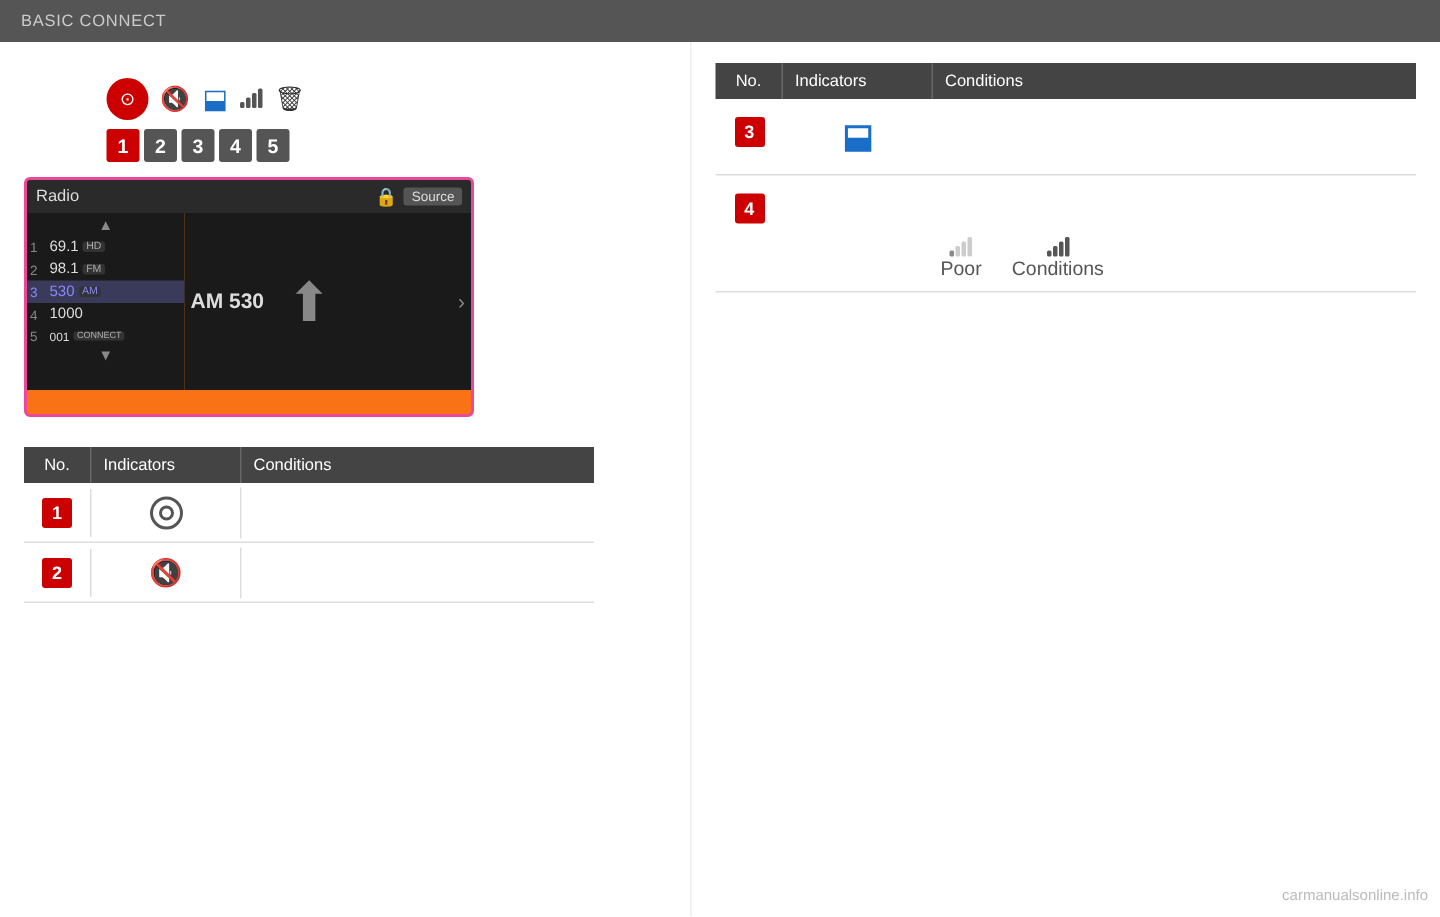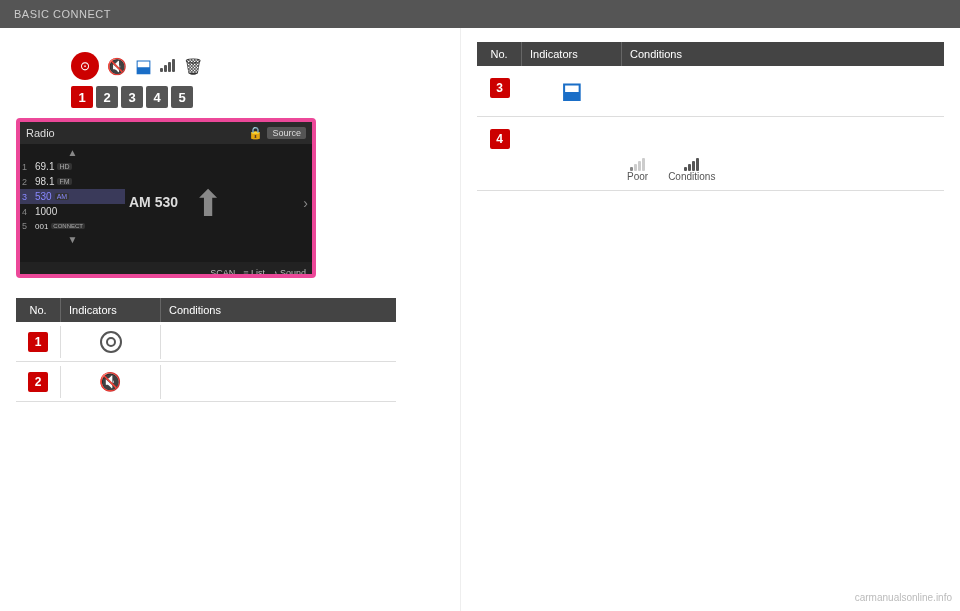--- a/index.html
+++ b/index.html
@@ -40,21 +40,21 @@
       width: 460px;
       padding: 14px 16px;
       flex-shrink: 0;
     }
 
     
     .radio-display {
       width: 300px;
       height: 160px;
       background: #f97316;
-      border: 4px solid #ec4899;
+      border: 2px solid #ec4899;
       border-radius: 4px;
       margin-top: 10px;
       position: relative;
       overflow: hidden;
     }
 
     .radio-header {
       display: flex;
       justify-content: space-between;
       align-items: center;
@@ -380,21 +380,21 @@
       align-items: flex-end;
       gap: 1px;
       height: 14px;
     }
     .bar {
       width: 3px;
       background: #555;
       border-radius: 1px;
     }
     .signal-label {
-      font-size: 10px;
+      font-size: 13px;
       color: #555;
       display: block;
       text-align: center;
     }
     .signal-group {
       display: flex;
       gap: 20px;
       margin-top: 6px;
     }
     .signal-item {
@@ -484,25 +484,20 @@
           <div class="down-arrow">▼</div>
         </div>
         <div class="radio-main">
           <span class="am-freq">AM 530</span>
           <div class="signal-visual">
             <span style="font-size:36px; color:#888;">⬆</span>
           </div>
           <div class="chevron-right">›</div>
         </div>
       </div>
-      <div class="radio-footer">
-        <span class="radio-btn">SCAN</span>
-        <span class="radio-btn">≡ List</span>
-        <span class="radio-btn">♪ Sound</span>
-      </div>
     </div>
 
     <div class="table-container">
       <div class="table-header">
         <div class="th-no">No.</div>
         <div class="th-indicators">Indicators</div>
         <div class="th-conditions">Conditions</div>
       </div>
 
       <div class="table-row">

